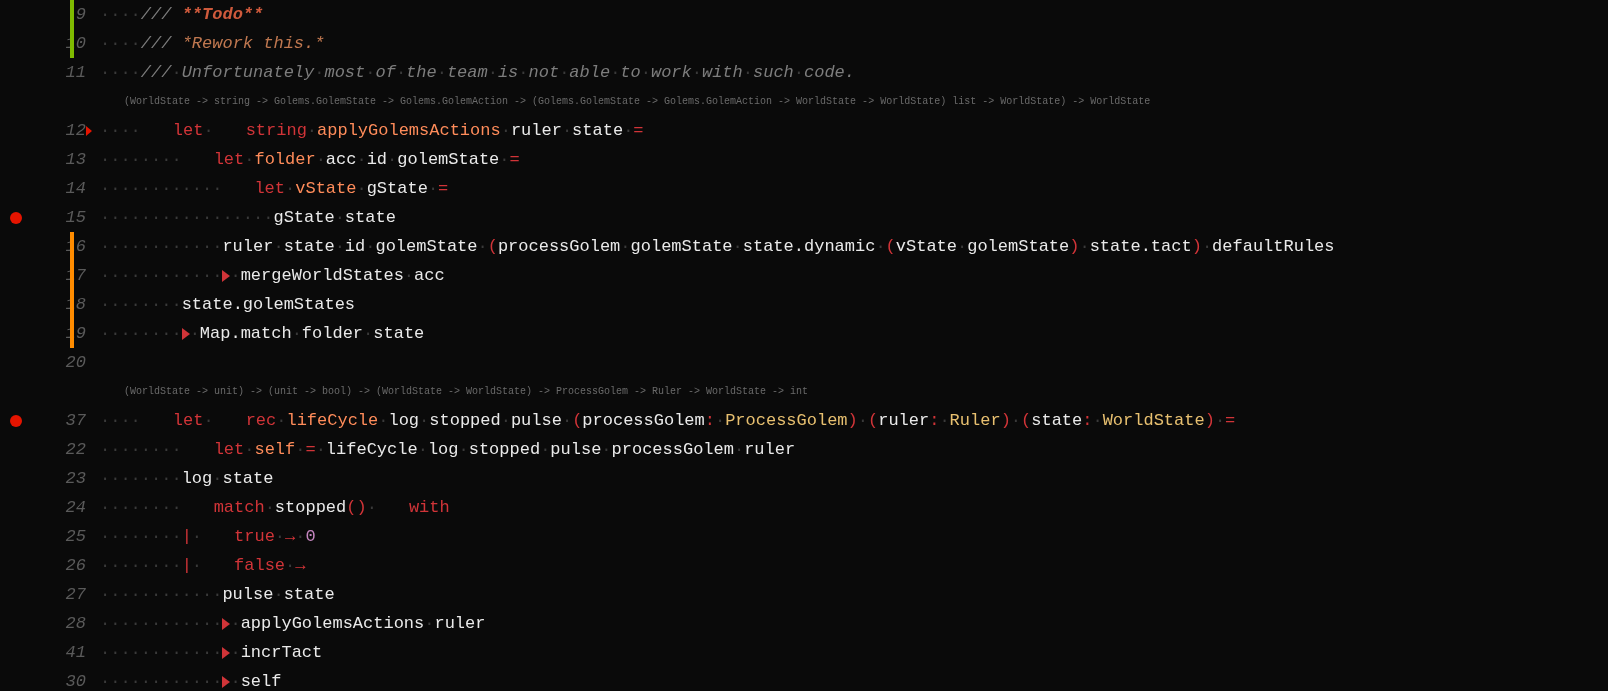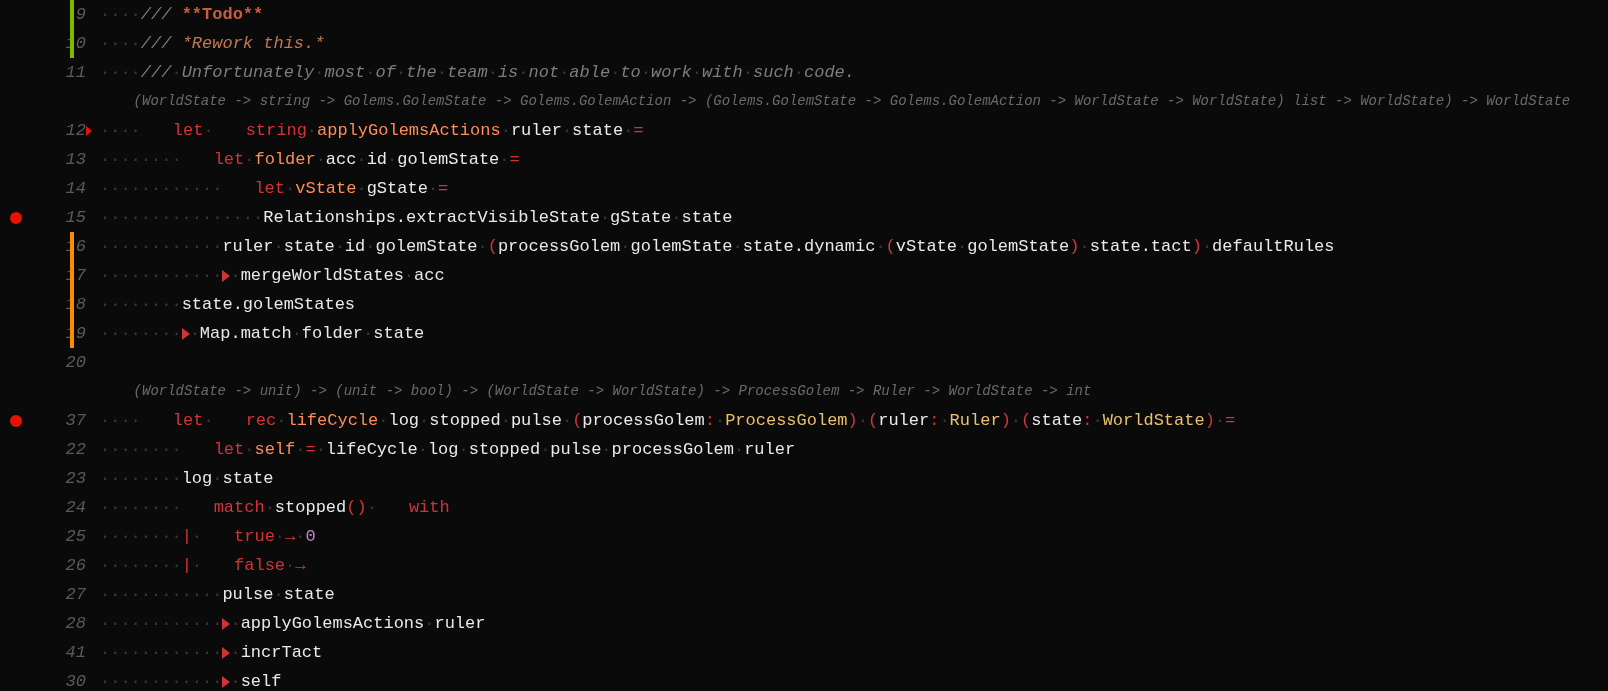--- a/index.html
+++ b/index.html
@@ -41,31 +41,31 @@
     width: 0; height: 0;
     border-top: 5px solid transparent;
     border-bottom: 5px solid transparent;
     border-left: 6px solid #e51400;
   }
   .code { flex: 1; padding-left: 2px; }
   .code .line-row { align-items: center; }
   .tok { white-space: pre; }
   
   .c-comment   { color: #7d7d7d; font-style: italic; }
-  .c-comment-b { color: #cf5a3c; font-weight: bold; }
+  .c-comment-b { color: #cf5a3c; font-weight: bold; font-style: italic; }
   .c-comment-i { color: #c07850; font-style: italic; }
   .c-ws        { color: #3a3a3a; }
   .c-kw        { color: #d13438; margin-left: 32px; }
   .c-kw2       { color: #ff8c5a; }
   .c-id        { color: #eaeaea; }
   .c-type      { color: #e8c070; }
   .c-op        { color: #d13438; }
   .c-punc      { color: #d13438; }
   .c-num       { color: #c586c0; }
-  .c-inlay     { color: #6a6a6a; font-size: 14px; font-style: italic; }
+  .c-inlay     { color: #6a6a6a; font-size: 10px; }
   .pipe-tri {
     display: inline-block; width: 0; height: 0;
     border-top: 6px solid transparent;
     border-bottom: 6px solid transparent;
     border-left: 8px solid #d13438;
     vertical-align: -1px;
   }
 </style>
 </head>
 <body>
@@ -227,21 +227,20 @@
         <span class="tok c-kw">let</span>
         <span class="tok c-ws">·</span>
         <span class="tok c-kw2">vState</span>
         <span class="tok c-ws">·</span>
         <span class="tok c-id">gState</span>
         <span class="tok c-ws">·</span>
         <span class="tok c-op">=</span>
       </div>
       <div class="line-row">
         <span class="tok c-ws">················</span>
-        <span class="tok c-id">Relationships.extractVisibleState</span>
         <span class="tok c-ws">·</span>
         <span class="tok c-id">gState</span>
         <span class="tok c-ws">·</span>
         <span class="tok c-id">state</span>
       </div>
       <div class="line-row">
         <span class="tok c-ws">············</span>
         <span class="tok c-id">ruler</span>
         <span class="tok c-ws">·</span>
         <span class="tok c-id">state</span>

